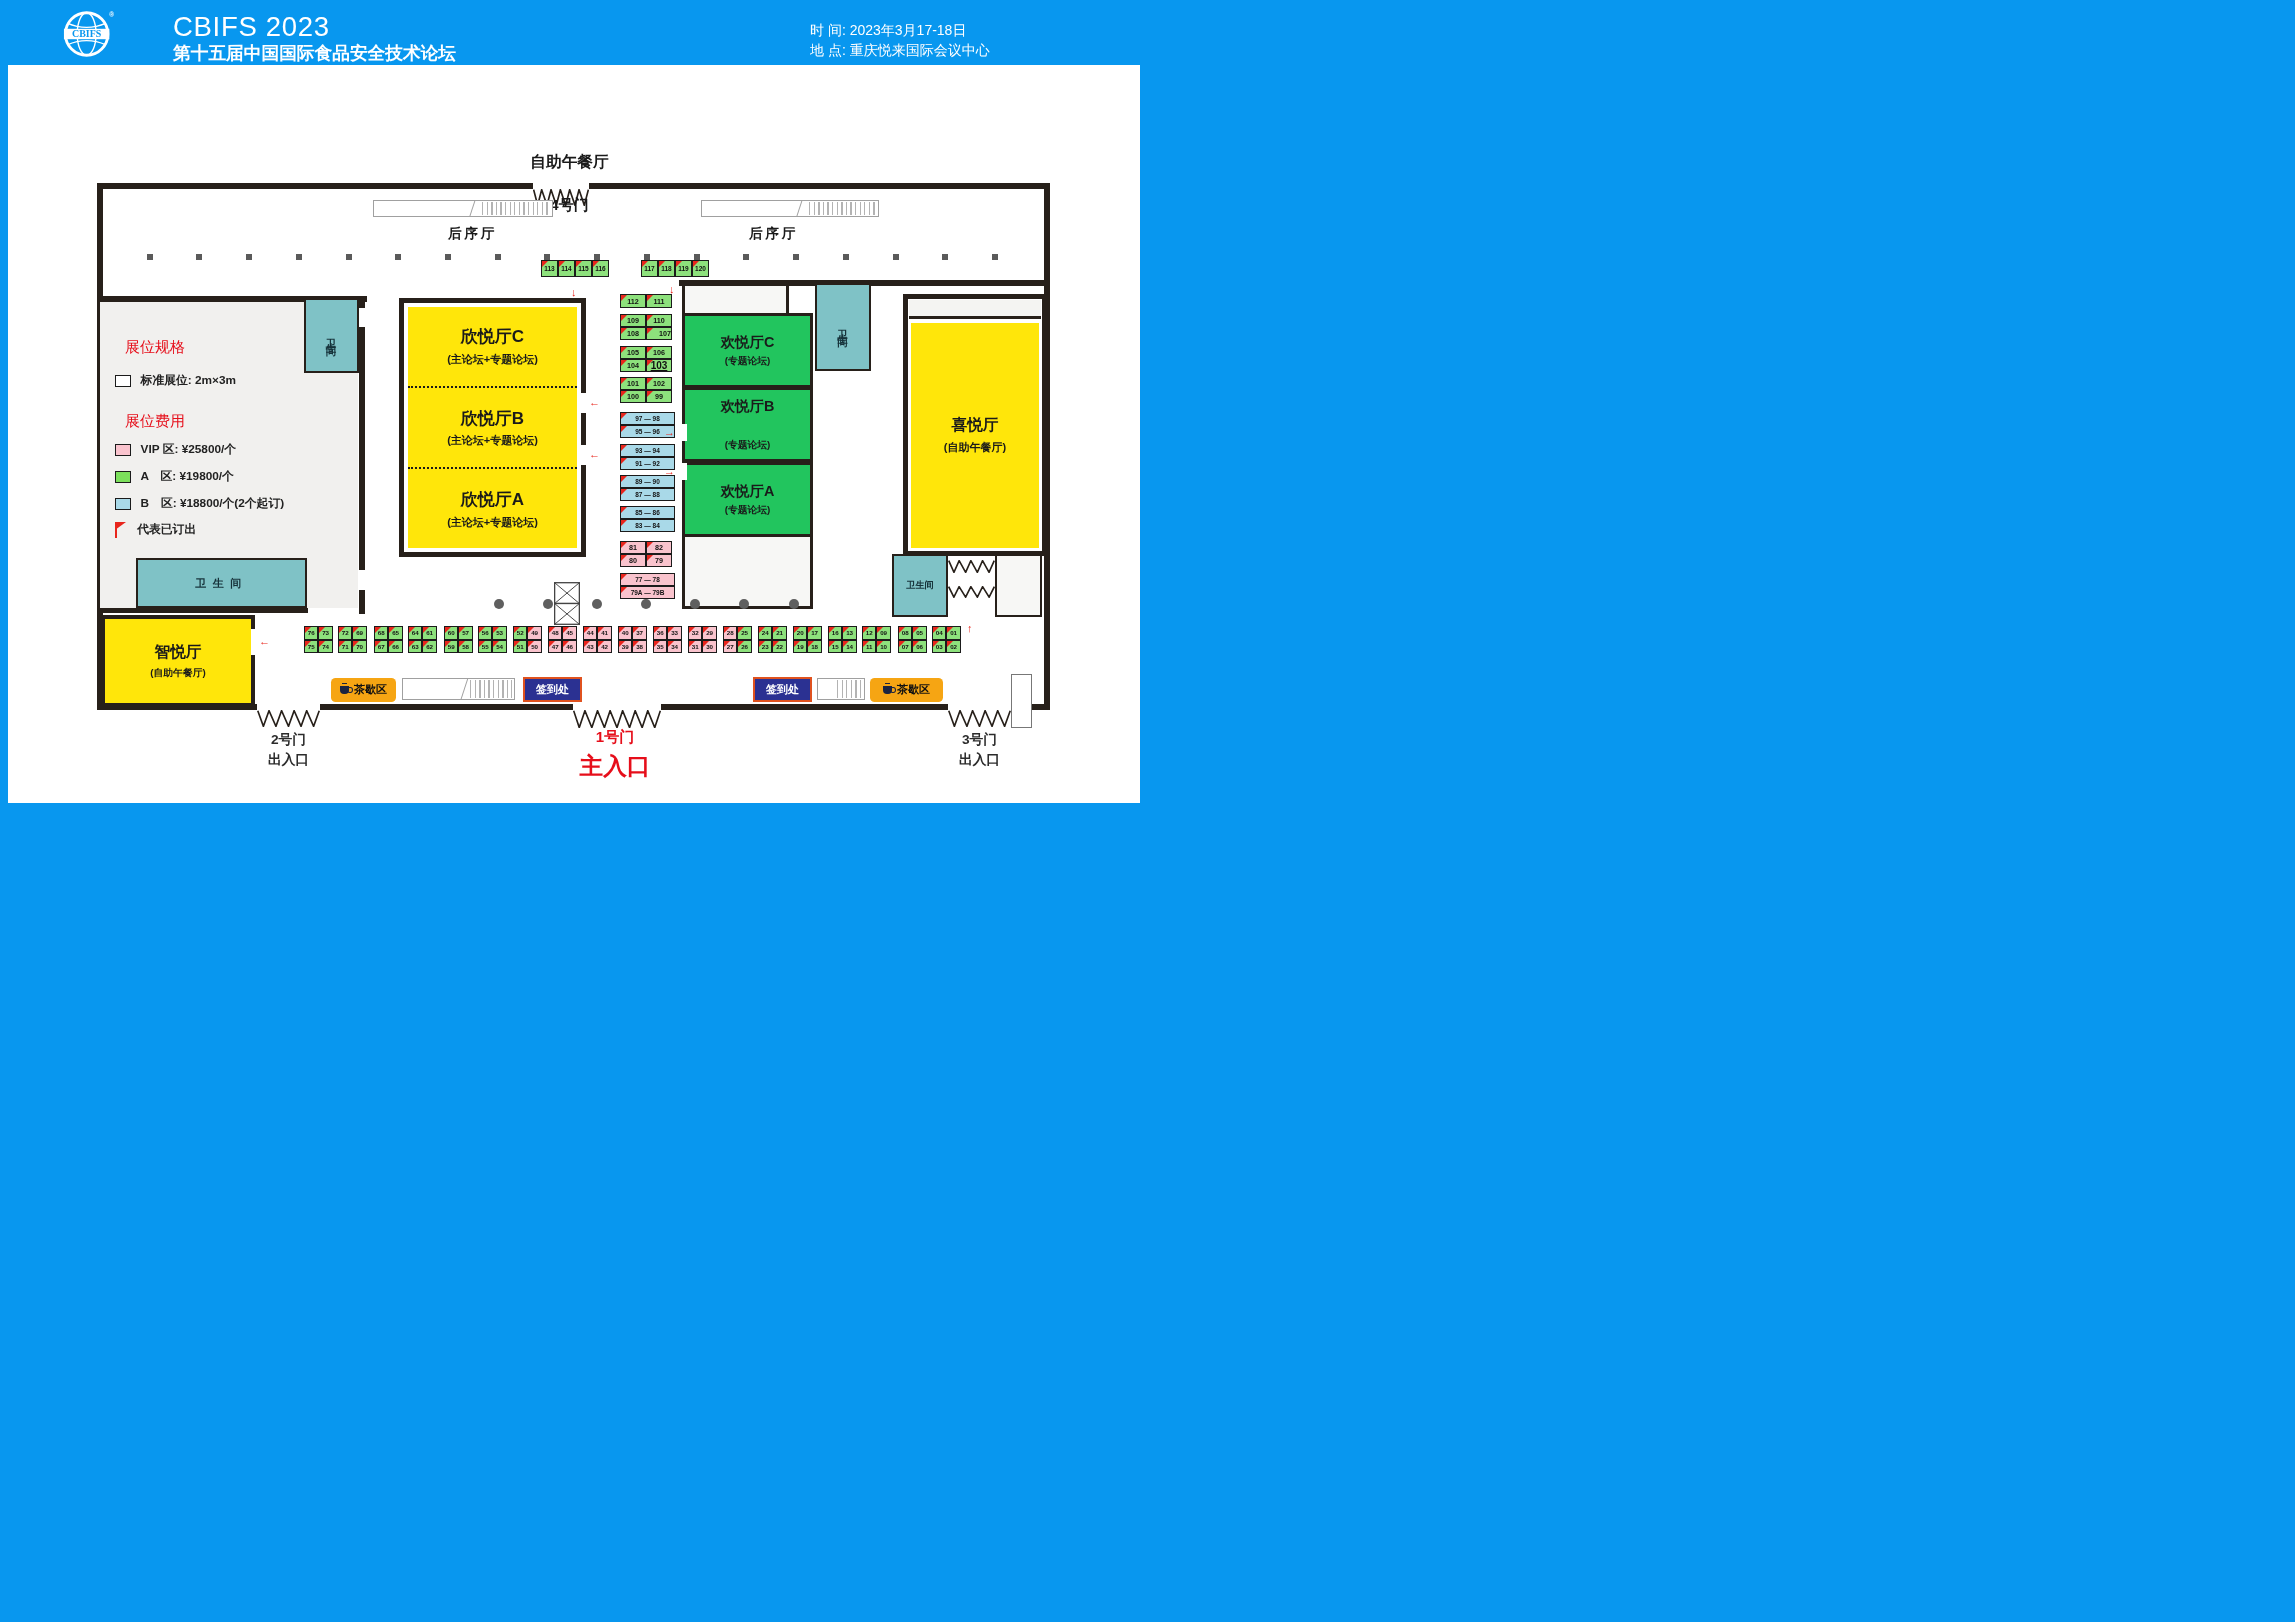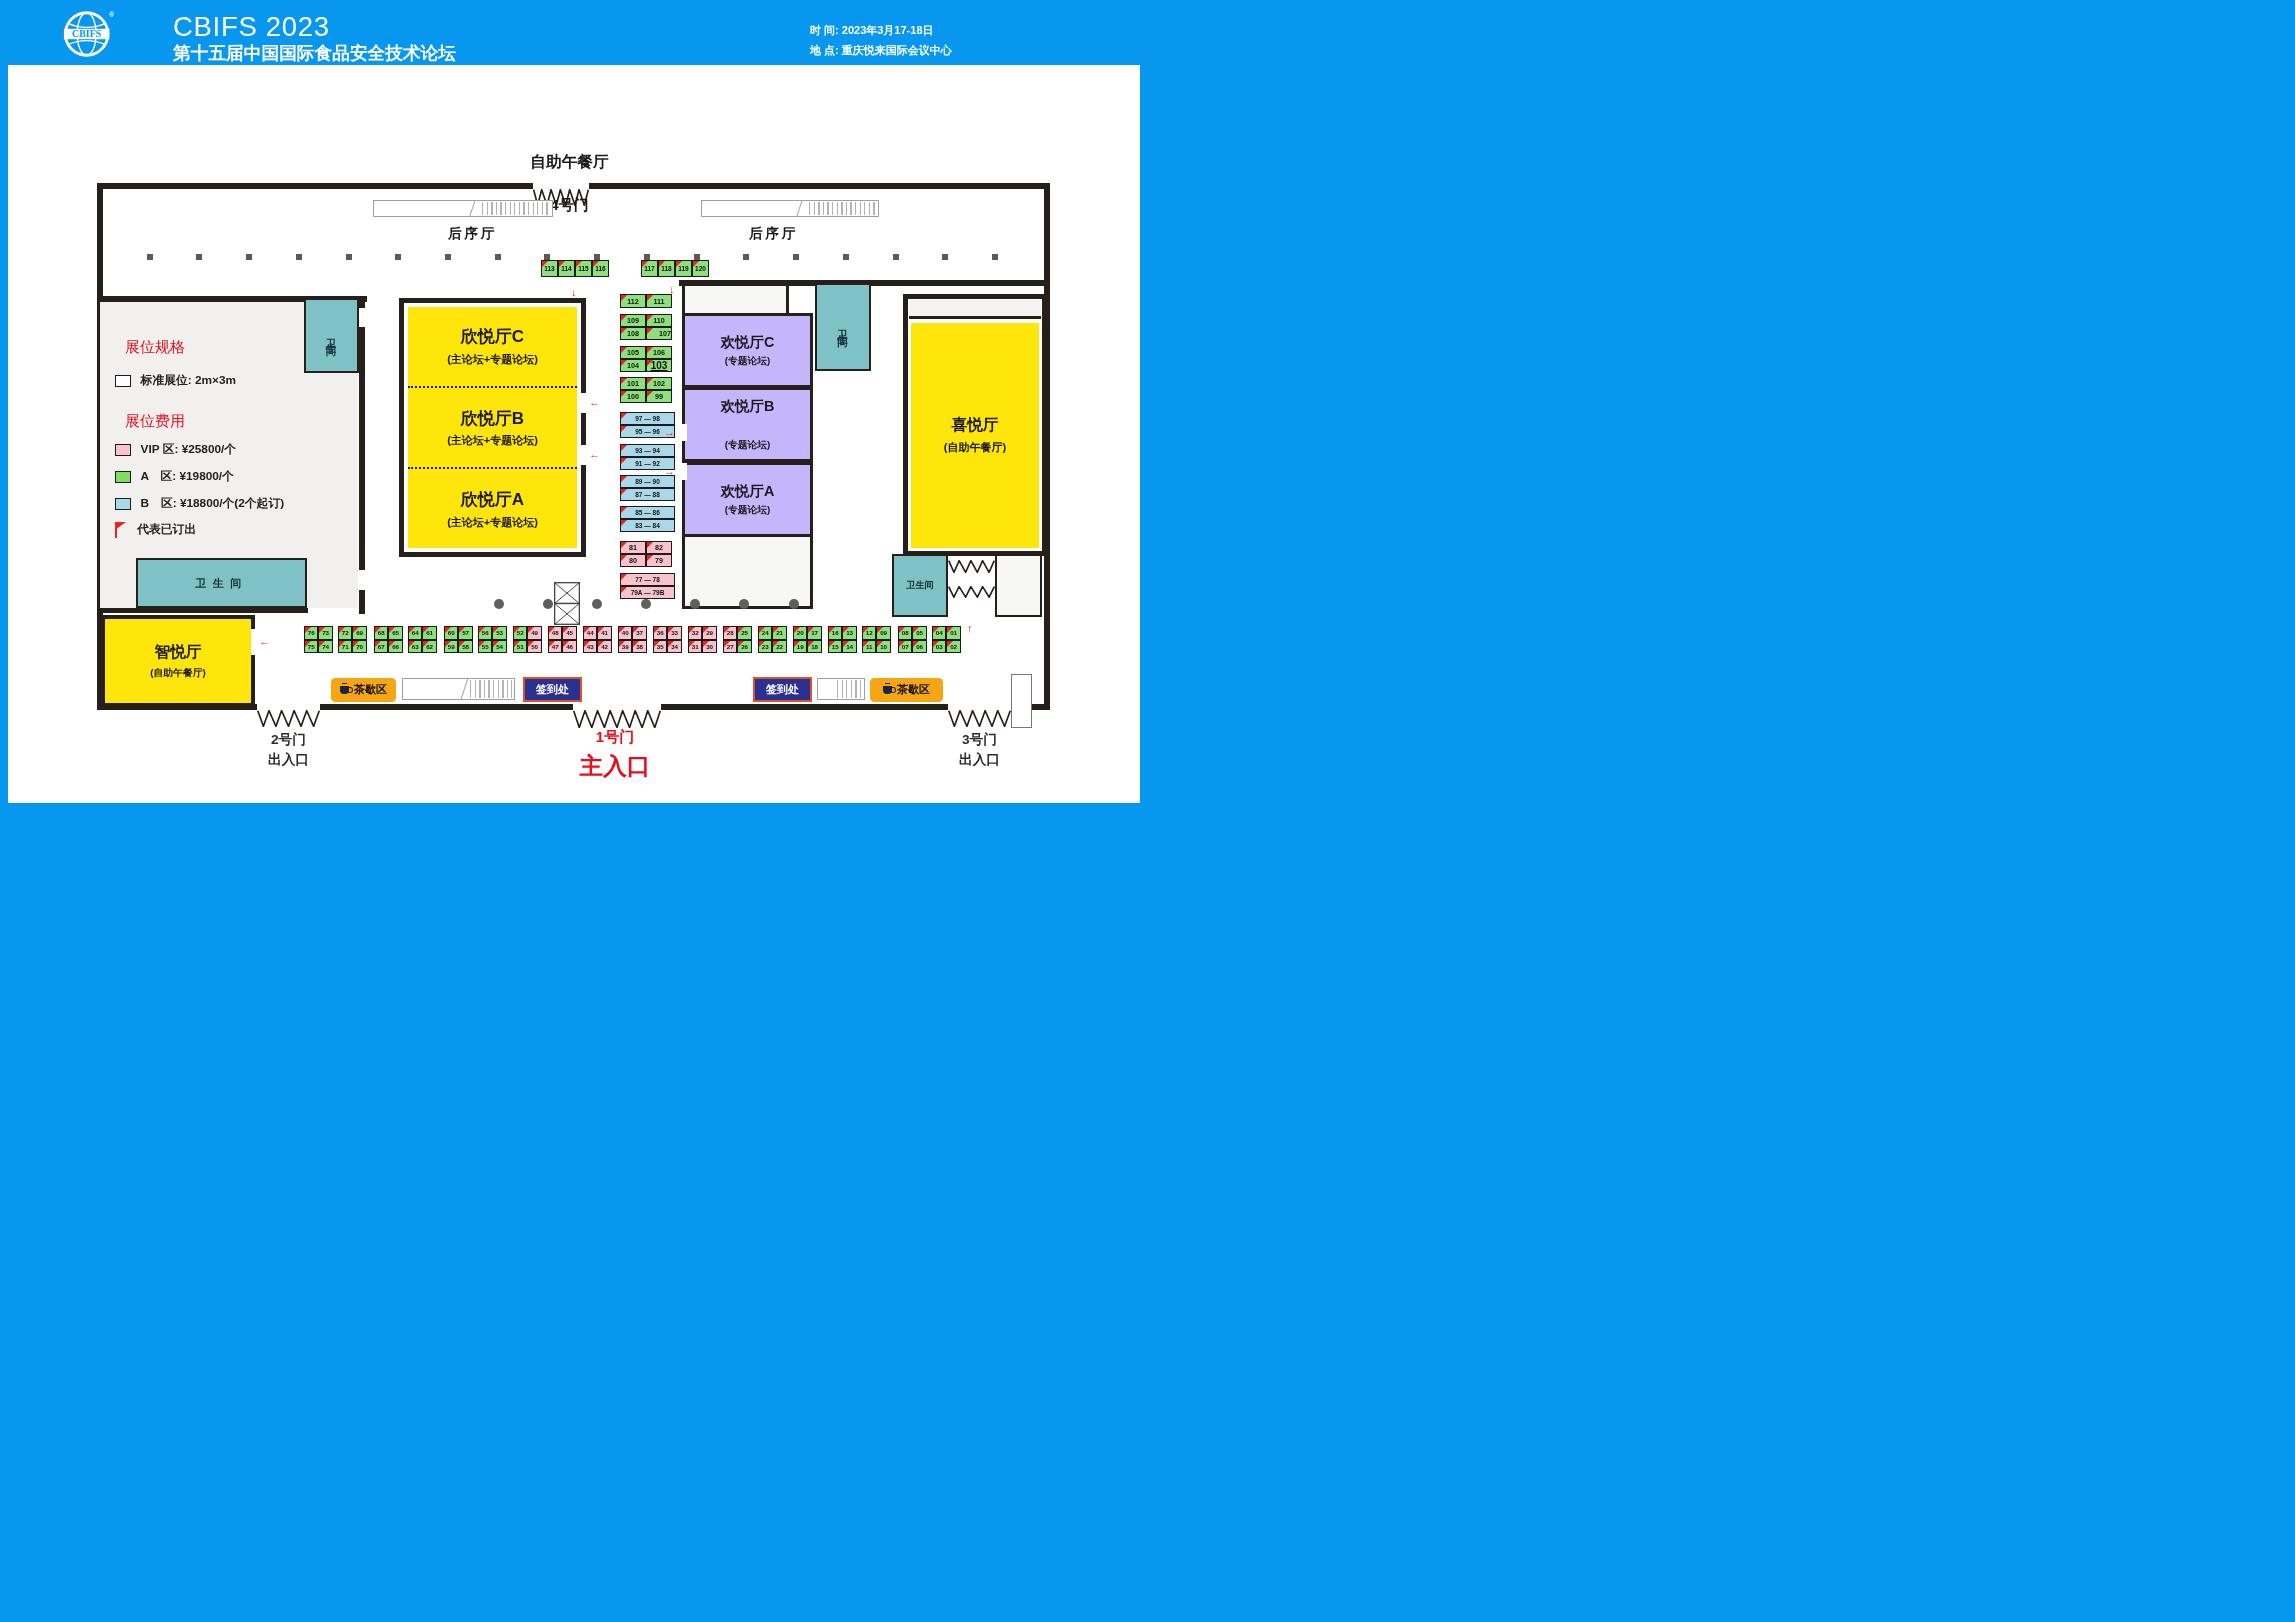--- a/index.html
+++ b/index.html
@@ -4,21 +4,21 @@
 <style>
   * { margin:0; padding:0; box-sizing:border-box; }
   body { font-family:"Liberation Sans","DejaVu Sans",sans-serif; background:#0897ef; }
   .page { position:relative; width:1148px; height:811px; background:#0897ef; overflow:hidden; }
 
   
   .hdr { position:absolute; left:0; top:0; width:1148px; height:65px; }
   .logo { position:absolute; left:63px; top:7.9px; width:52px; height:52px; }
   .hdr-title { position:absolute; left:173px; top:10.5px; color:#fff; font-size:27.5px; font-weight:400; letter-spacing:0.7px; }
   .hdr-sub { position:absolute; left:173px; top:41px; color:#fff; font-size:17.7px; font-weight:900; }
-  .hdr-info { position:absolute; left:810px; top:19.6px; color:#fff; font-size:11px; font-weight:700; line-height:20px; }
+  .hdr-info { position:absolute; left:810px; top:19.6px; color:#fff; font-size:14px; font-weight:400; line-height:20px; }
 
   
   .canvas { position:absolute; left:7.9px; top:65px; width:1132px; height:738px; background:#fff; }
   .abs { position:absolute; }
   .wall { position:absolute; background:#27201a; }
   .outer-wall { position:absolute; left:97px; top:183px; width:953px; height:527px; border:6.5px solid #27201a; }
 
   .lbl { position:absolute; color:#1a1a1a; font-weight:900; text-align:center; }
 
   
@@ -47,21 +47,21 @@
   .vtext { writing-mode:vertical-rl; text-orientation:upright; letter-spacing:3.9px; font-size:10.5px; }
   .gray-area { position:absolute; left:100px; top:302px; width:258px; height:306px; background:#f1f0ee; }
   .hall-name { font-size:17px; font-weight:900; color:#1a1a1a; text-align:center; }
   .hall-sub { font-size:11px; font-weight:700; color:#1a1a1a; text-align:center; margin-top:3.9px; }
 
   .xy-room { position:absolute; left:399px; top:298px; width:187px; height:259px; border:5.9px solid #27201a; background:#fff; }
   .xy-yellow { position:absolute; left:3.9px; right:3.9px; top:3.9px; bottom:3.9px; background:#ffe60a; display:flex; flex-direction:column; }
   .xy-sec { flex:1; display:flex; flex-direction:column; align-items:center; justify-content:center; }
   .xy-sec.dots { border-bottom:2.6px dotted #1a1a1a; }
 
-  .hy-hall { position:absolute; left:682px; width:131px; height:75px; border:3.3px solid #27201a; background:#c4b5fd;
+  .hy-hall { position:absolute; left:682px; width:131px; height:75px; border:3.3px solid #27201a; background:#22c55e;
              display:flex; flex-direction:column; align-items:center; justify-content:center; }
   .hy-hall .hall-name { font-size:14.4px; }
   .hy-hall .hall-sub { font-size:9.8px; margin-top:2.6px; }
 
   .white-room { position:absolute; background:#f7f7f5; border:3.3px solid #27201a; }
 
   .xiyue { position:absolute; left:903px; top:294px; width:144px; height:262px; border:5.2px solid #27201a; background:#fff; }
   .xiyue-gray { position:absolute; left:1.3px; right:1.3px; top:1.3px; height:18.3px; background:#f4f4f2; border-bottom:3.9px solid #27201a; }
   .xiyue-yellow { position:absolute; left:3.3px; right:3.3px; top:23.6px; bottom:3.3px; background:#ffe60a;
                   display:flex; flex-direction:column; align-items:center; justify-content:center; }

